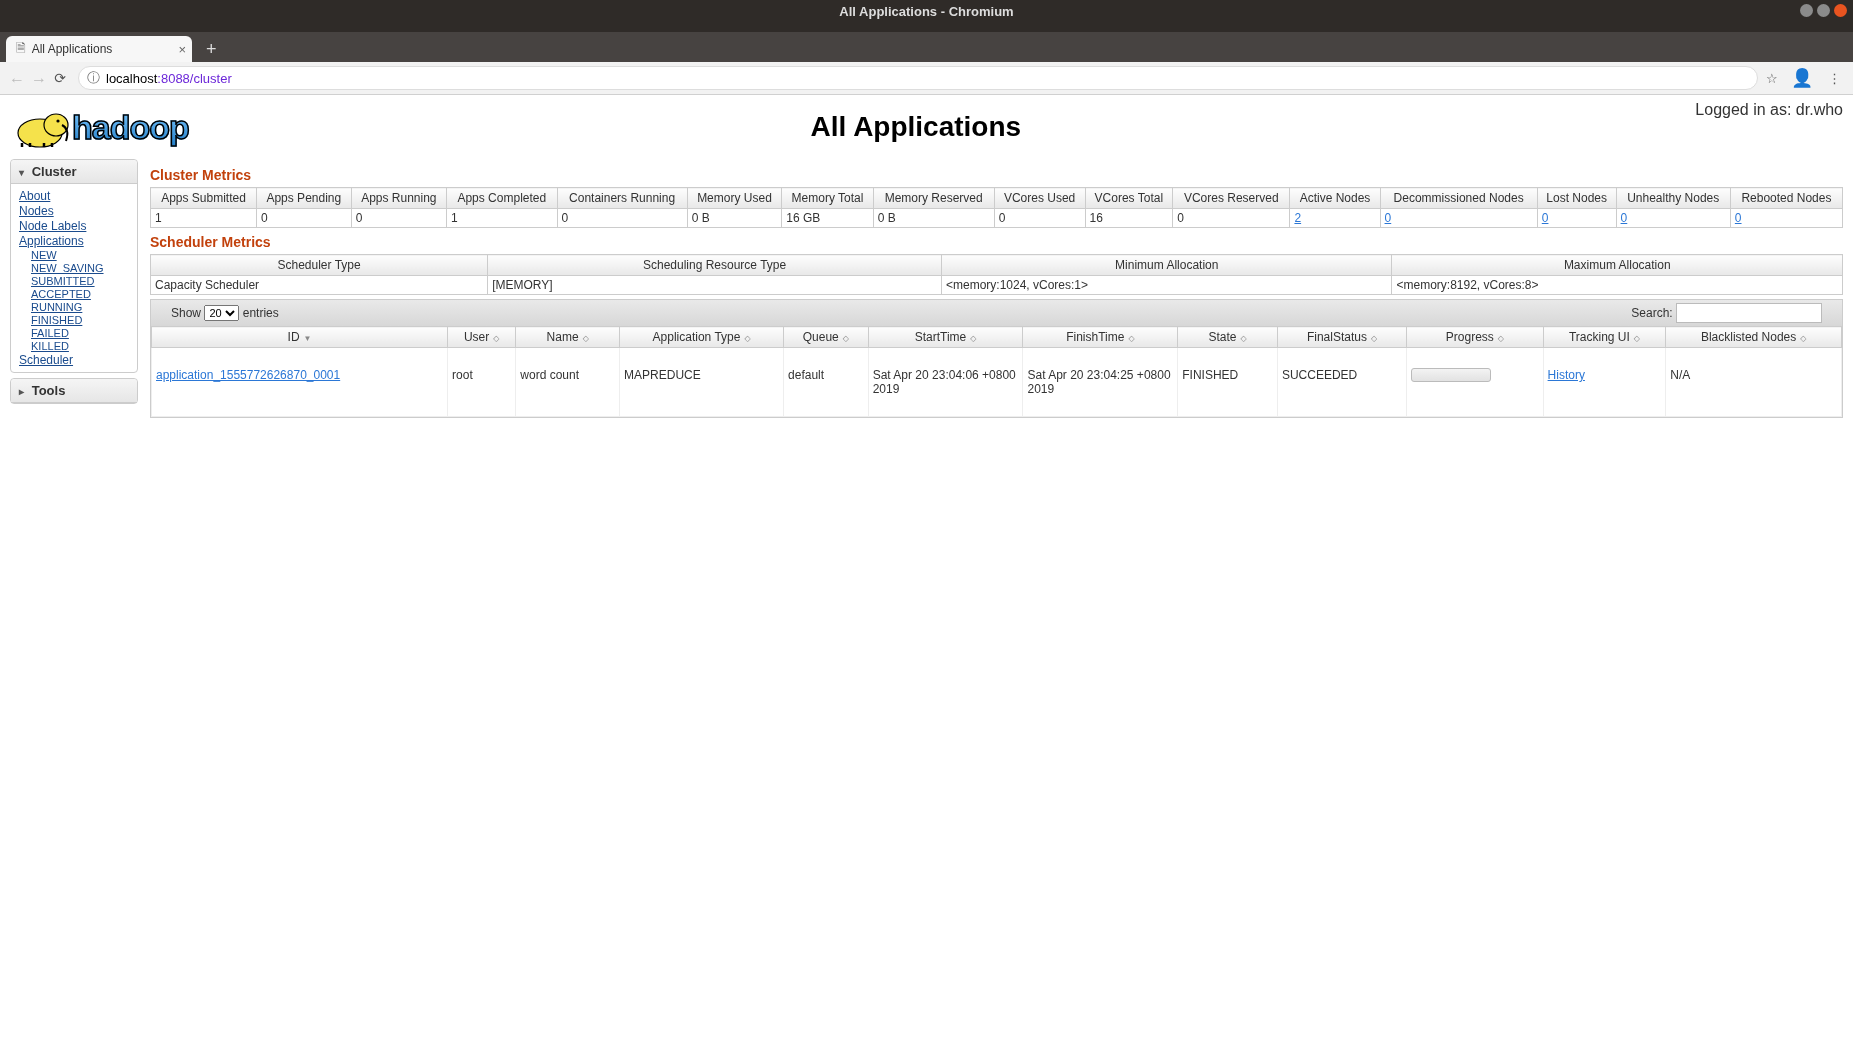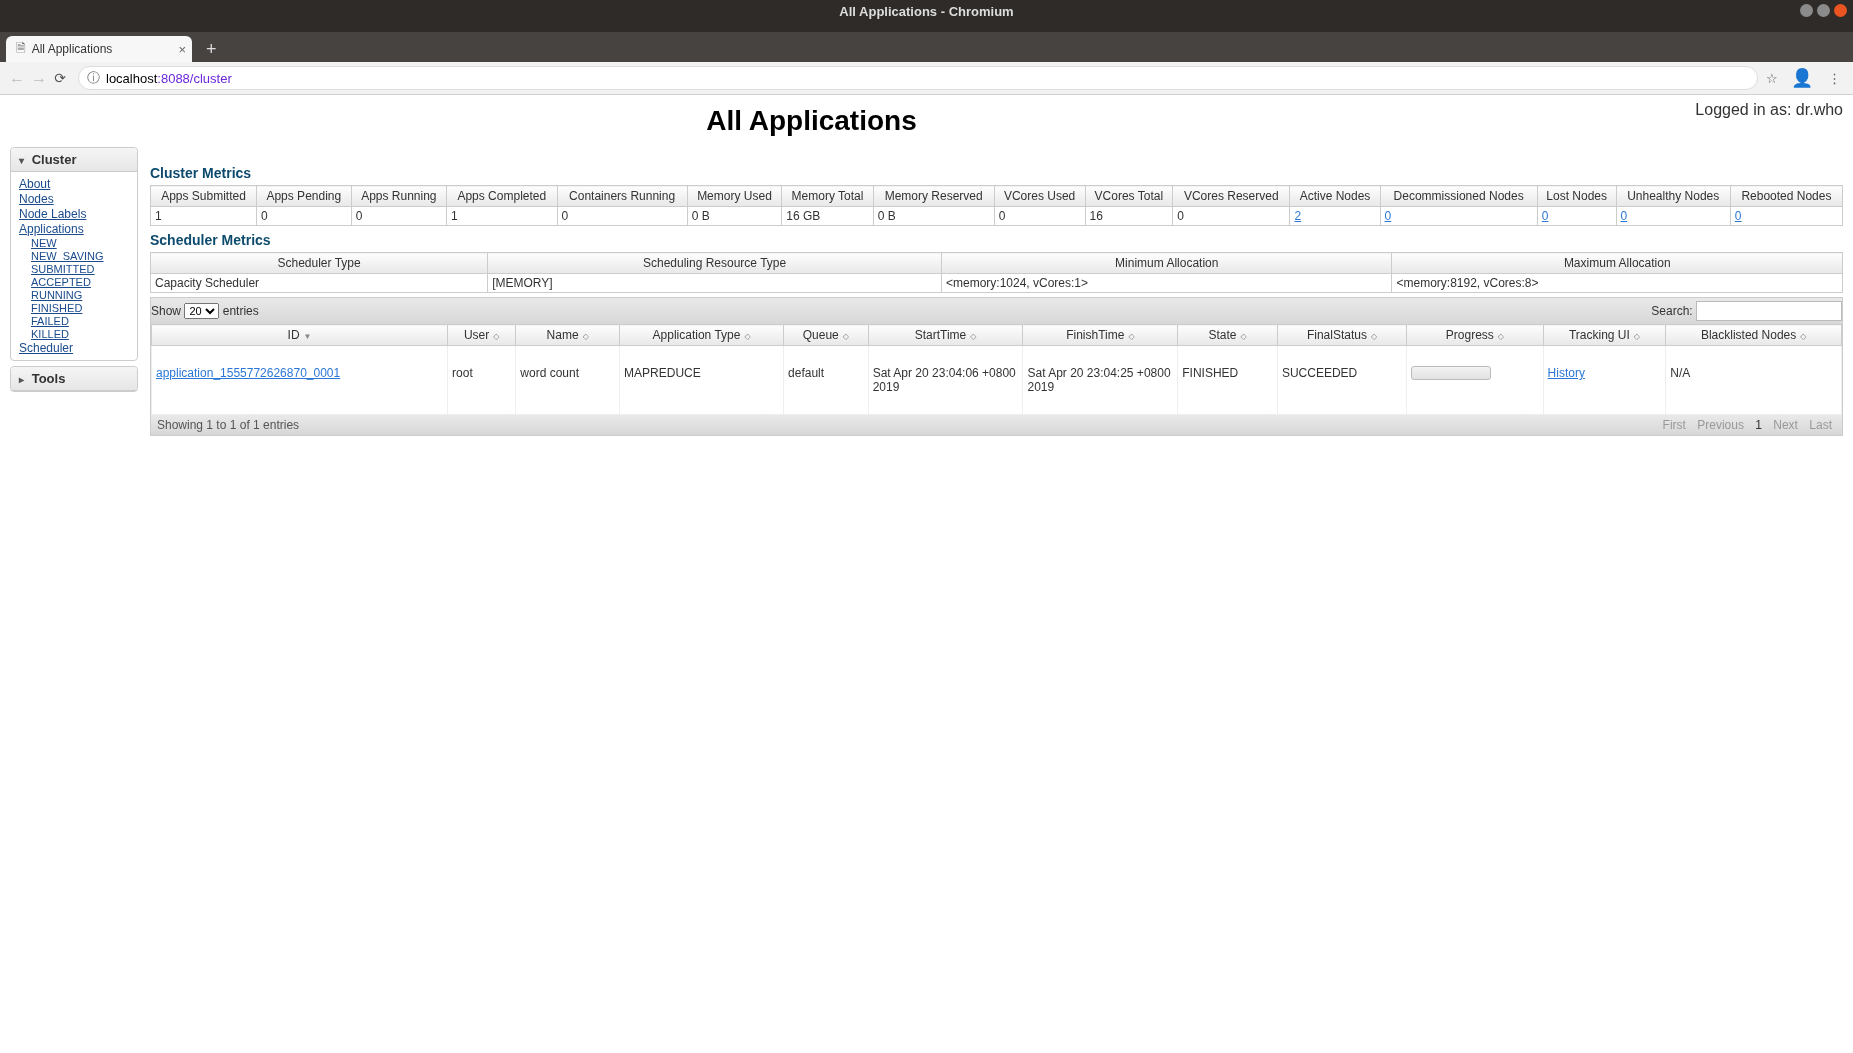--- a/index.html
+++ b/index.html
@@ -40,29 +40,29 @@
 .sb-panel{border:1px solid #ccc;border-radius:4px;margin-bottom:5px;}
 .sb-header{background:linear-gradient(#f5f5f5,#e6e6e6);padding:4px 8px;font-size:13px;font-weight:bold;border-bottom:1px solid #ccc;border-radius:4px 4px 0 0;}
 .sb-arrow{font-size:10px;color:#555;margin-right:4px;}
 .sb-body{padding:4px 8px;font-size:12px;}
 .sb-body a{color:#1a4b8d;display:block;margin:1px 0;}
 .sb-sub{margin-left:12px;}
 .sb-sub a{font-size:11px;}
 .sb-sched{margin-top:6px;}
 
 .main{flex:1;}
-.section-title{font-size:14px;font-weight:bold;margin:18px 0 4px 0;color:#0c4a6e;}
+.section-title{font-size:14px;font-weight:bold;margin:8px 0 4px 0;color:#c2410c;}
 
 table.grid{width:100%;border-collapse:collapse;border:1px solid #ccc;font-size:12px;}
 table.grid th{background:linear-gradient(#fdfdfd,#e8e8e8);border:1px solid #ccc;padding:3px 4px;font-weight:normal;color:#333;text-align:center;}
 table.grid td{border:1px solid #ccc;padding:2px 4px;}
 
 
 .apps-wrap{border:1px solid #ccc;margin-top:4px;}
-.apps-toolbar{background:linear-gradient(#e9e9e9,#d7d7d7);padding:3px 0;display:flex;align-items:center;font-size:12px;justify-content:space-between;}
+.apps-toolbar{background:linear-gradient(#e9e9e9,#d7d7d7);padding:3px 20px;display:flex;align-items:center;font-size:12px;justify-content:space-between;}
 .apps-toolbar select{font-size:11px;}
 .apps-toolbar input[type=text]{width:140px;font-size:11px;border:1px solid #bbb;height:16px;}
 table.apps{width:100%;border-collapse:collapse;font-size:12px;}
 table.apps th{background:linear-gradient(#fdfdfd,#e8e8e8);border:1px solid #ccc;padding:3px 4px;font-weight:normal;text-align:center;color:#333;position:relative;}
 .sort-ind{font-size:8px;color:#888;margin-left:4px;}
 table.apps td{border:1px solid #eee;padding:20px 4px;vertical-align:top;color:#333;}
 .progress{width:78px;height:12px;border:1px solid #bbb;border-radius:3px;background:linear-gradient(#f3f3f3,#e2e2e2);display:inline-block;}
 .apps-footer{background:linear-gradient(#e9e9e9,#d7d7d7);padding:3px 6px;display:flex;justify-content:space-between;font-size:12px;color:#555;}
 .apps-footer .pager span{margin:0 4px;color:#999;}
 .apps-footer .pager .active{color:#333;}
@@ -106,20 +106,32 @@
     <span>☆</span>
     <span style="font-size:18px;">👤</span>
     <span>⋮</span>
   </div>
 </div>
 
 <div class="page">
   <div class="logged-in">Logged in as: dr.who</div>
 
   <div class="banner">
+    <div class="logo-wrap">
+      <div class="elephant">
+        <svg viewBox="0 0 62 44">
+          <ellipse cx="30" cy="28" rx="22" ry="14" fill="#f5e24b" stroke="#000" stroke-width="1.2"></ellipse>
+          <ellipse cx="46" cy="20" rx="12" ry="11" fill="#f5e24b" stroke="#000" stroke-width="1.2"></ellipse>
+          <path d="M52 20 q8 4 4 16" fill="none" stroke="#000" stroke-width="2"></path>
+          <circle cx="48" cy="16" r="1.6" fill="#000"></circle>
+          <path d="M12 38 v4 M20 38 v4 M34 38 v4 M42 38 v4" stroke="#000" stroke-width="2.5"></path>
+        </svg>
+      </div>
+      <span class="hadoop-word">hadoop</span>
+    </div>
     <div class="page-title">All Applications</div>
   </div>
 
   <div class="body-cols">
 
     <div class="sidebar">
       <div class="sb-panel">
         <div class="sb-header">
           <span class="sb-arrow">▾</span>
           <span>Cluster</span>
@@ -257,26 +269,16 @@
               <td style="max-width:92px;">Sat Apr 20 23:04:06 +0800 2019</td>
               <td style="max-width:92px;">Sat Apr 20 23:04:25 +0800 2019</td>
               <td>FINISHED</td>
               <td>SUCCEEDED</td>
               <td><span class="progress"></span></td>
               <td><a>History</a></td>
               <td>N/A</td>
             </tr>
           </tbody>
         </table>
-        <div class="apps-footer">
-          <span>Showing 1 to 1 of 1 entries</span>
-          <span class="pager">
-            <span>First</span>
-            <span>Previous</span>
-            <span class="active">1</span>
-            <span>Next</span>
-            <span>Last</span>
-          </span>
-        </div>
       </div>
     </div>
   </div>
 </div>
 
 </body></html>

